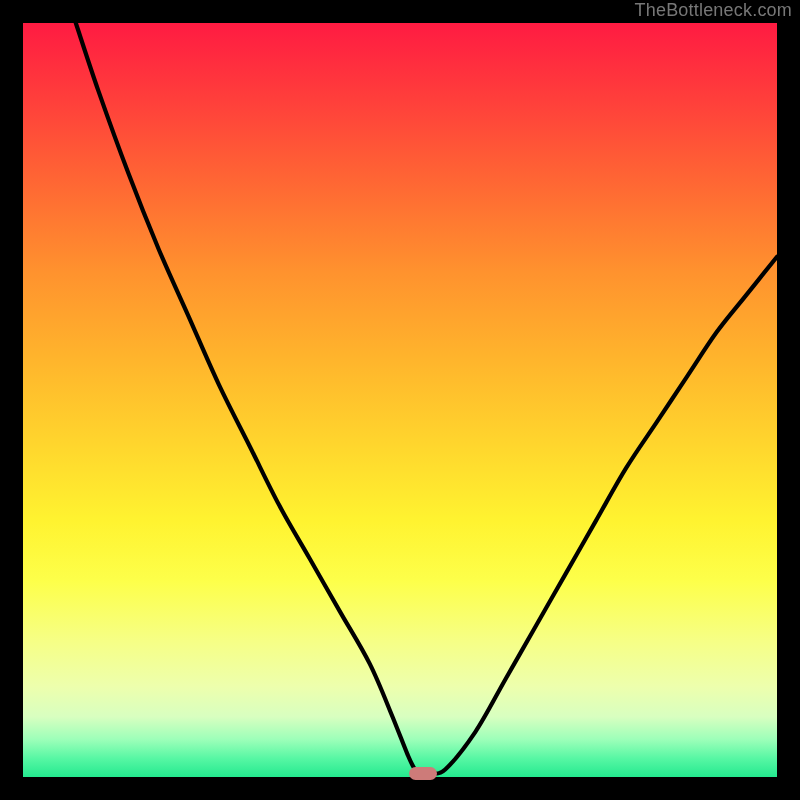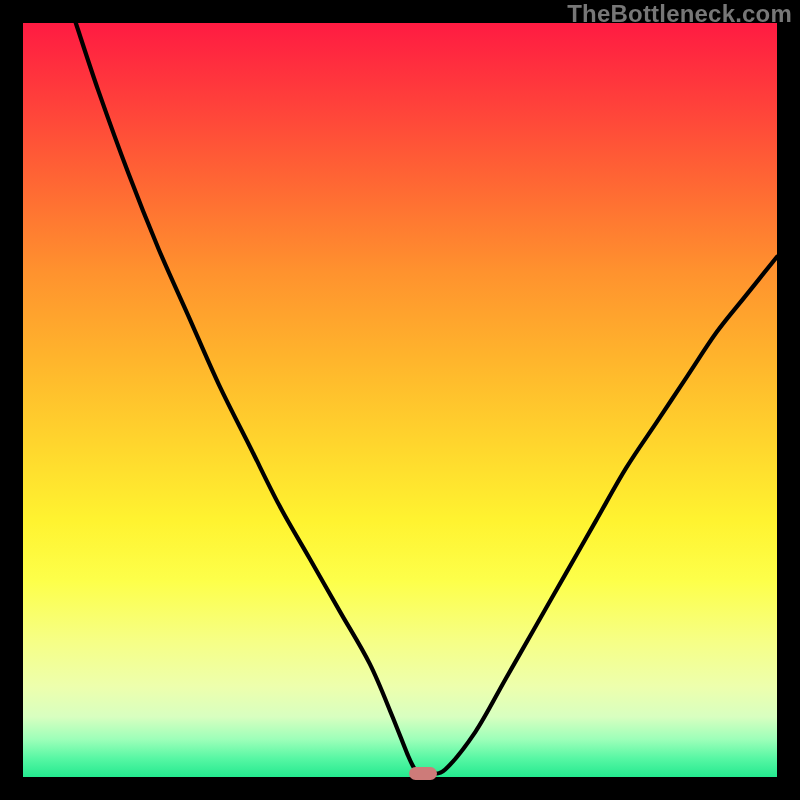--- a/index.html
+++ b/index.html
@@ -40,22 +40,22 @@
       #9dffb9 95%,
       #58f7a4 97.5%,
       #24e98f 100%
     );
   }
   .watermark {
     position: absolute;
     top: 0;
     right: 8px;
     color: #777;
-    font-size: 24px;
-    font-weight: 700;
+    font-size: 18px;
+    font-weight: 400;
     letter-spacing: 0.2px;
     user-select: none;
   }
   svg.curve {
     position: absolute;
     top: 0;
     left: 0;
     width: 754px;
     height: 754px;
     overflow: visible;

